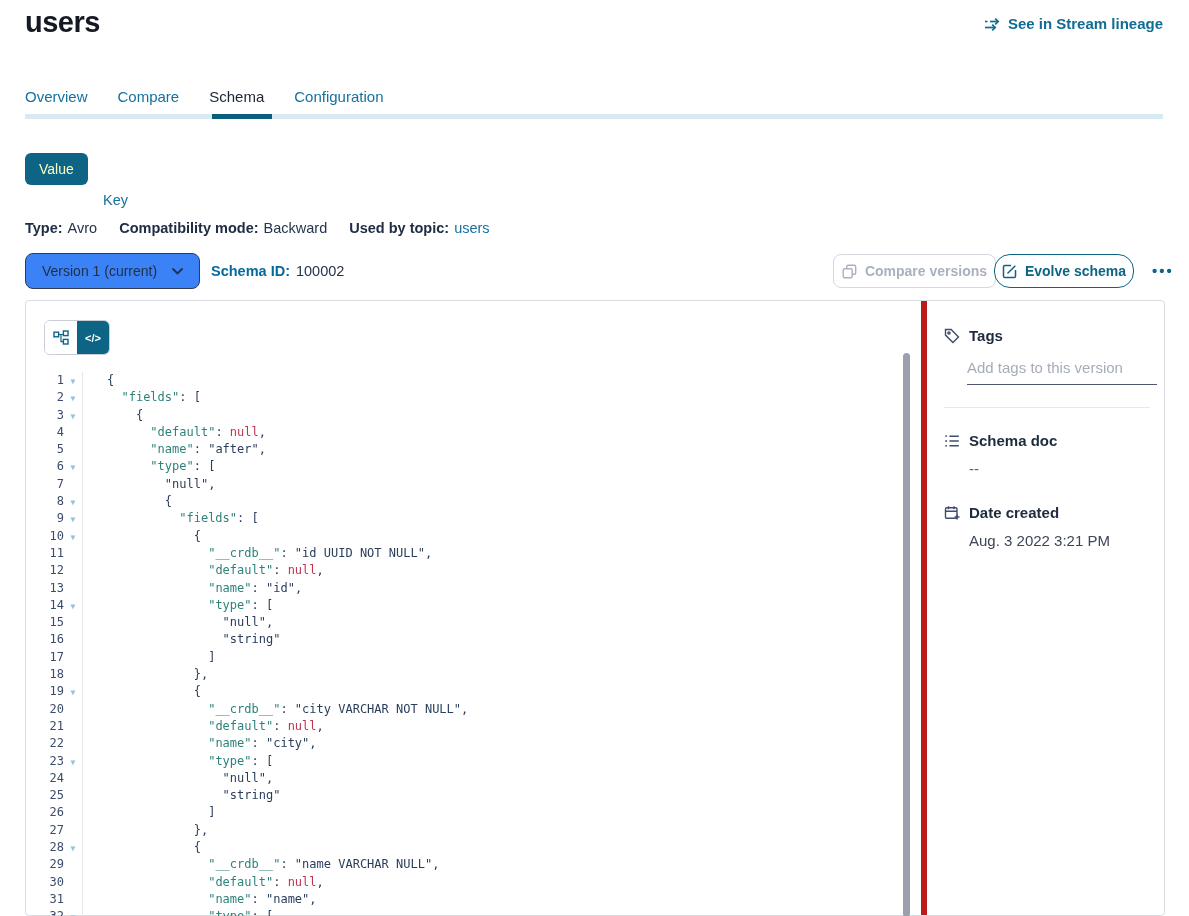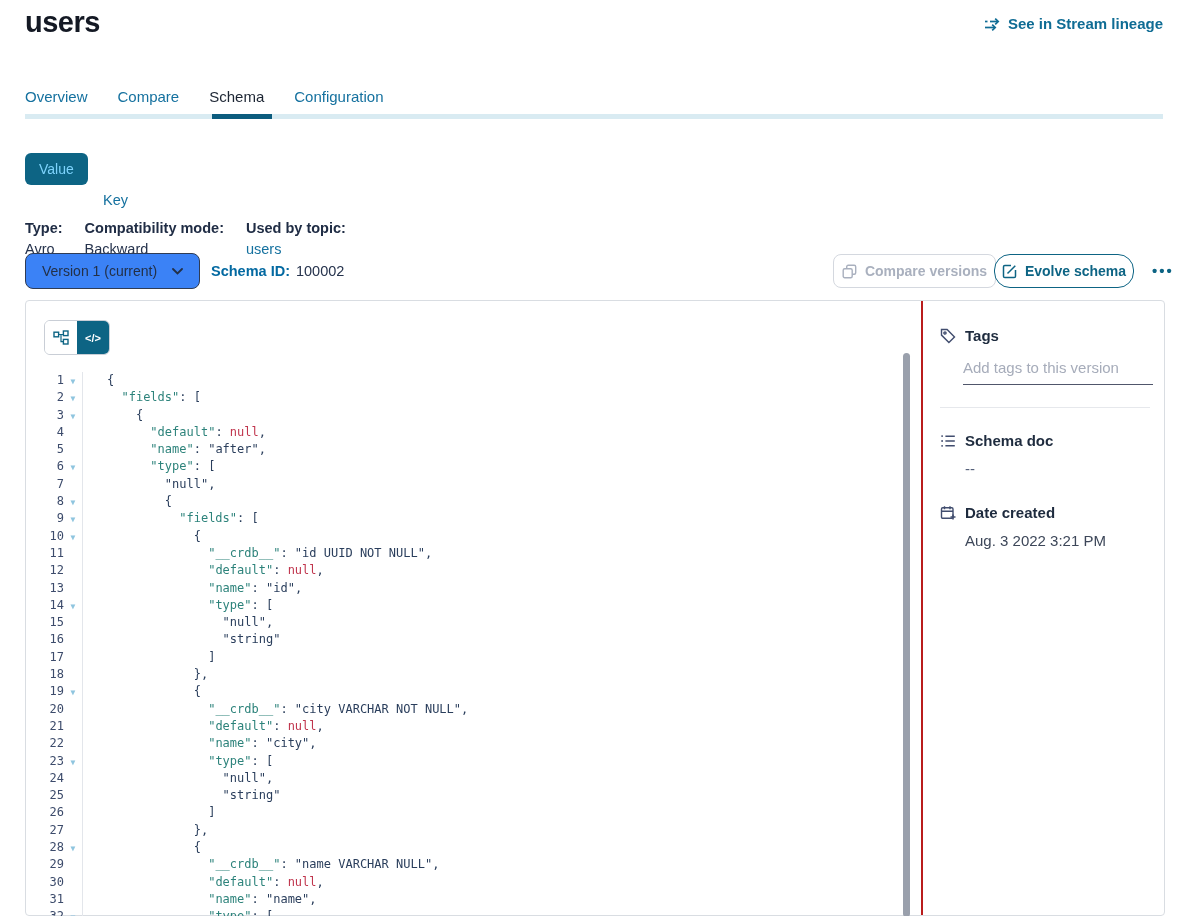--- a/index.html
+++ b/index.html
@@ -13,26 +13,26 @@
   .lineage-link { right:26px; top:15px; display:flex; align-items:center; gap:7px; color:#0F6C94; font-size:15px; font-weight:700; cursor:pointer; }
 
   
   .tabs { left:25px; top:88px; display:flex; gap:30px; font-size:15px; }
   .tab { color:#15719F; cursor:pointer; padding-bottom:10px; }
   .tab.active { color:#1C2533; }
   .tabs-track { left:25px; top:114px; width:1138px; height:5px; background:#D9EBF2; }
   .tabs-indicator { left:212px; top:114px; width:60px; height:5px; background:#0C5C7E; }
 
   
-  .value-btn { left:25px; top:153px; height:32px; padding:0 14px; background:#0D6484; color:#7dd3fc; font-size:14px; border:none; border-radius:6px; display:flex; align-items:center; cursor:pointer; font-family:inherit; }
+  .value-btn { left:25px; top:153px; height:32px; padding:0 14px; background:#0D6484; color:#fef9c3; font-size:14px; border:none; border-radius:6px; display:flex; align-items:center; cursor:pointer; font-family:inherit; }
   .key-btn { left:103px; top:160px; color:#15719F; font-size:14.5px; cursor:pointer; background:none; border:none; font-family:inherit;margin-top:32px; }
 
   
   .meta-row { left:25px; top:220px; display:flex; gap:22px; font-size:14.5px; color:#26334D; }
-  .meta-item { display:flex; gap:5px;flex-direction:column; }
+  .meta-item { display:flex; gap:5px; }
   .meta-label { font-weight:700; color:#202D45; }
   .topic-link { color:#15719F; cursor:pointer; }
 
   
   .version-select { left:25px; top:253px; width:175px; height:36px; border:1px solid #2F3C55; border-radius:8px; background:#3b82f6; display:flex; align-items:center; justify-content:space-between; padding:0 16px; font-size:14px; color:#233047; cursor:pointer; }
   .schema-id { left:211px; top:263px; display:flex; gap:6px; font-size:14.5px; color:#26334D; }
   .schema-id-label { font-weight:700; color:#0369a1; }
   .compare-btn { left:812px; top:254px; height:34px; width:163px; border:1px solid #D4D8DF; border-radius:8px; background:#fff; color:#A9B0BE; font-size:14px; font-weight:700; display:flex; align-items:center; justify-content:center; gap:8px; font-family:inherit;margin-left:21px; }
   .evolve-btn { left:994px; top:254px; height:34px; width:140px; border:1px solid #0D6484; border-radius:16px; background:#fff; color:#0D6484; font-size:14px; font-weight:700; display:flex; align-items:center; justify-content:center; gap:8px; cursor:pointer; font-family:inherit; }
   .more-btn { left:1146px; top:253px; width:34px; height:34px; background:none; border:none; color:#0D6484; font-size:15px; font-weight:700; letter-spacing:2px; cursor:pointer; font-family:inherit; }
@@ -51,21 +51,21 @@
   .ln { width:23px; text-align:right; color:#3C4B6B; flex:none; }
   .fold { width:18px; text-align:center; color:#8FC5DF; font-size:8px; flex:none; cursor:pointer; padding-top:3px; line-height:14px; }
   .src { border-left:1px solid #E3E6EB; padding-left:24px; white-space:pre; color:#2A3E5C; }
   .tok-key { color:#2D837B; }
   .tok-str { color:#2A3E5C; }
   .tok-null { color:#C0354D; }
 
   .scroll-thumb { position:absolute; left:877px; top:52px; width:7px; height:564px; background:#9AA0AC; border-radius:4px; cursor:pointer; }
 
   
-  .sidebar { position:absolute; left:895px; top:0; width:245px; height:100%; border-left:2px solid #b91c1c; padding:26px 16px 0 17px; }
+  .sidebar { position:absolute; left:895px; top:0; width:245px; height:100%; border-left:6px solid #b91c1c; padding:26px 16px 0 17px; }
   .section-head { display:flex; align-items:center; gap:9px; }
   .section-head .head-label { font-size:15px; font-weight:700; color:#1E2B3E; }
   .side-icon { color:#414D6E; flex:none; display:flex; }
   .tags-input { display:block; margin:15px 0 0 23px; width:190px; border:none; border-bottom:1.5px solid #50566B; padding:0 0 8px; font-size:15px; font-family:inherit; color:#223049; background:transparent; outline:none; }
   .tags-input::placeholder { color:#A6ACBA; }
   .side-divider { height:1px; background:#E6E8EC; margin-top:22px; }
   .schema-doc-section { margin-top:24px; }
   .side-value { margin:11px 0 0 25px; font-size:15px; color:#55607A; }
   .date-section { margin-top:27px; }
   .date-value { color:#3D4759; }

